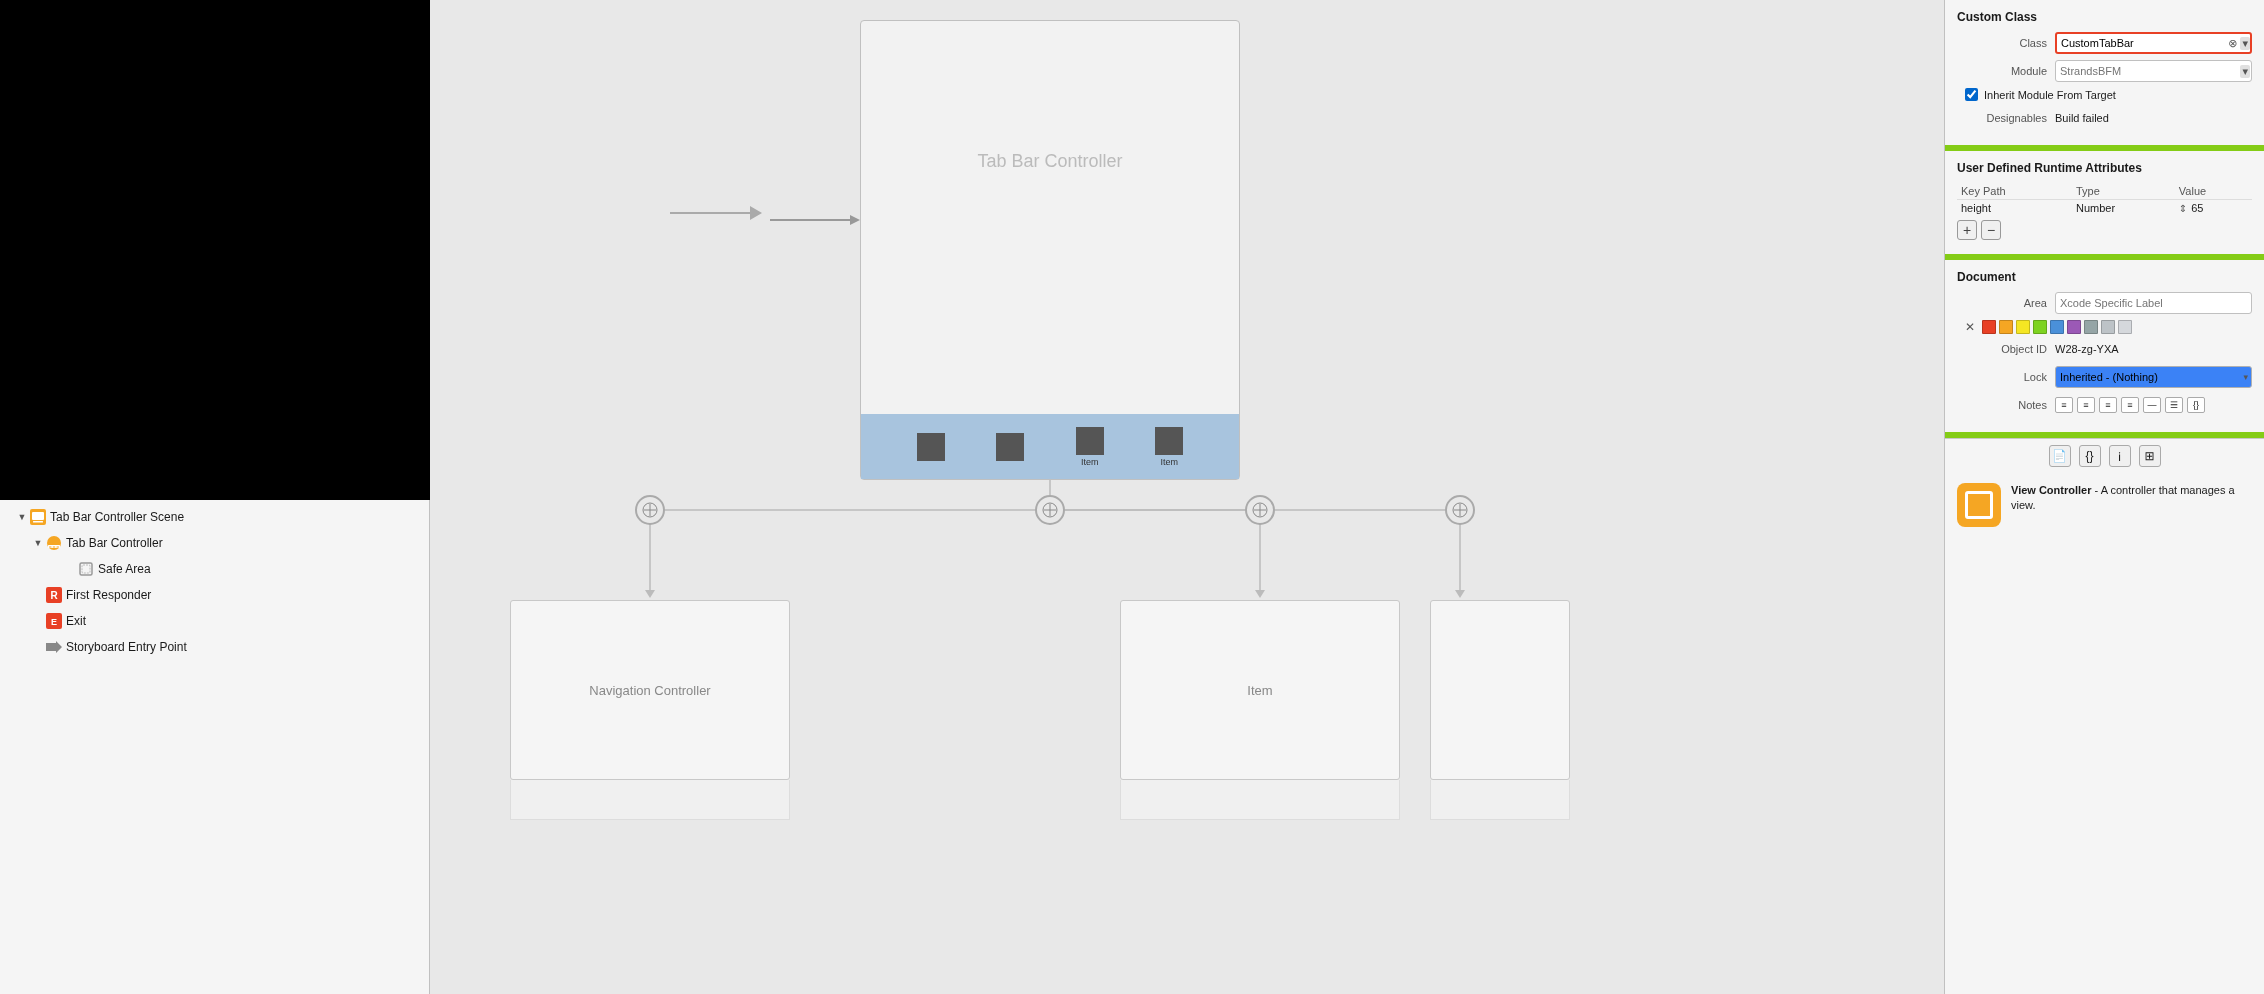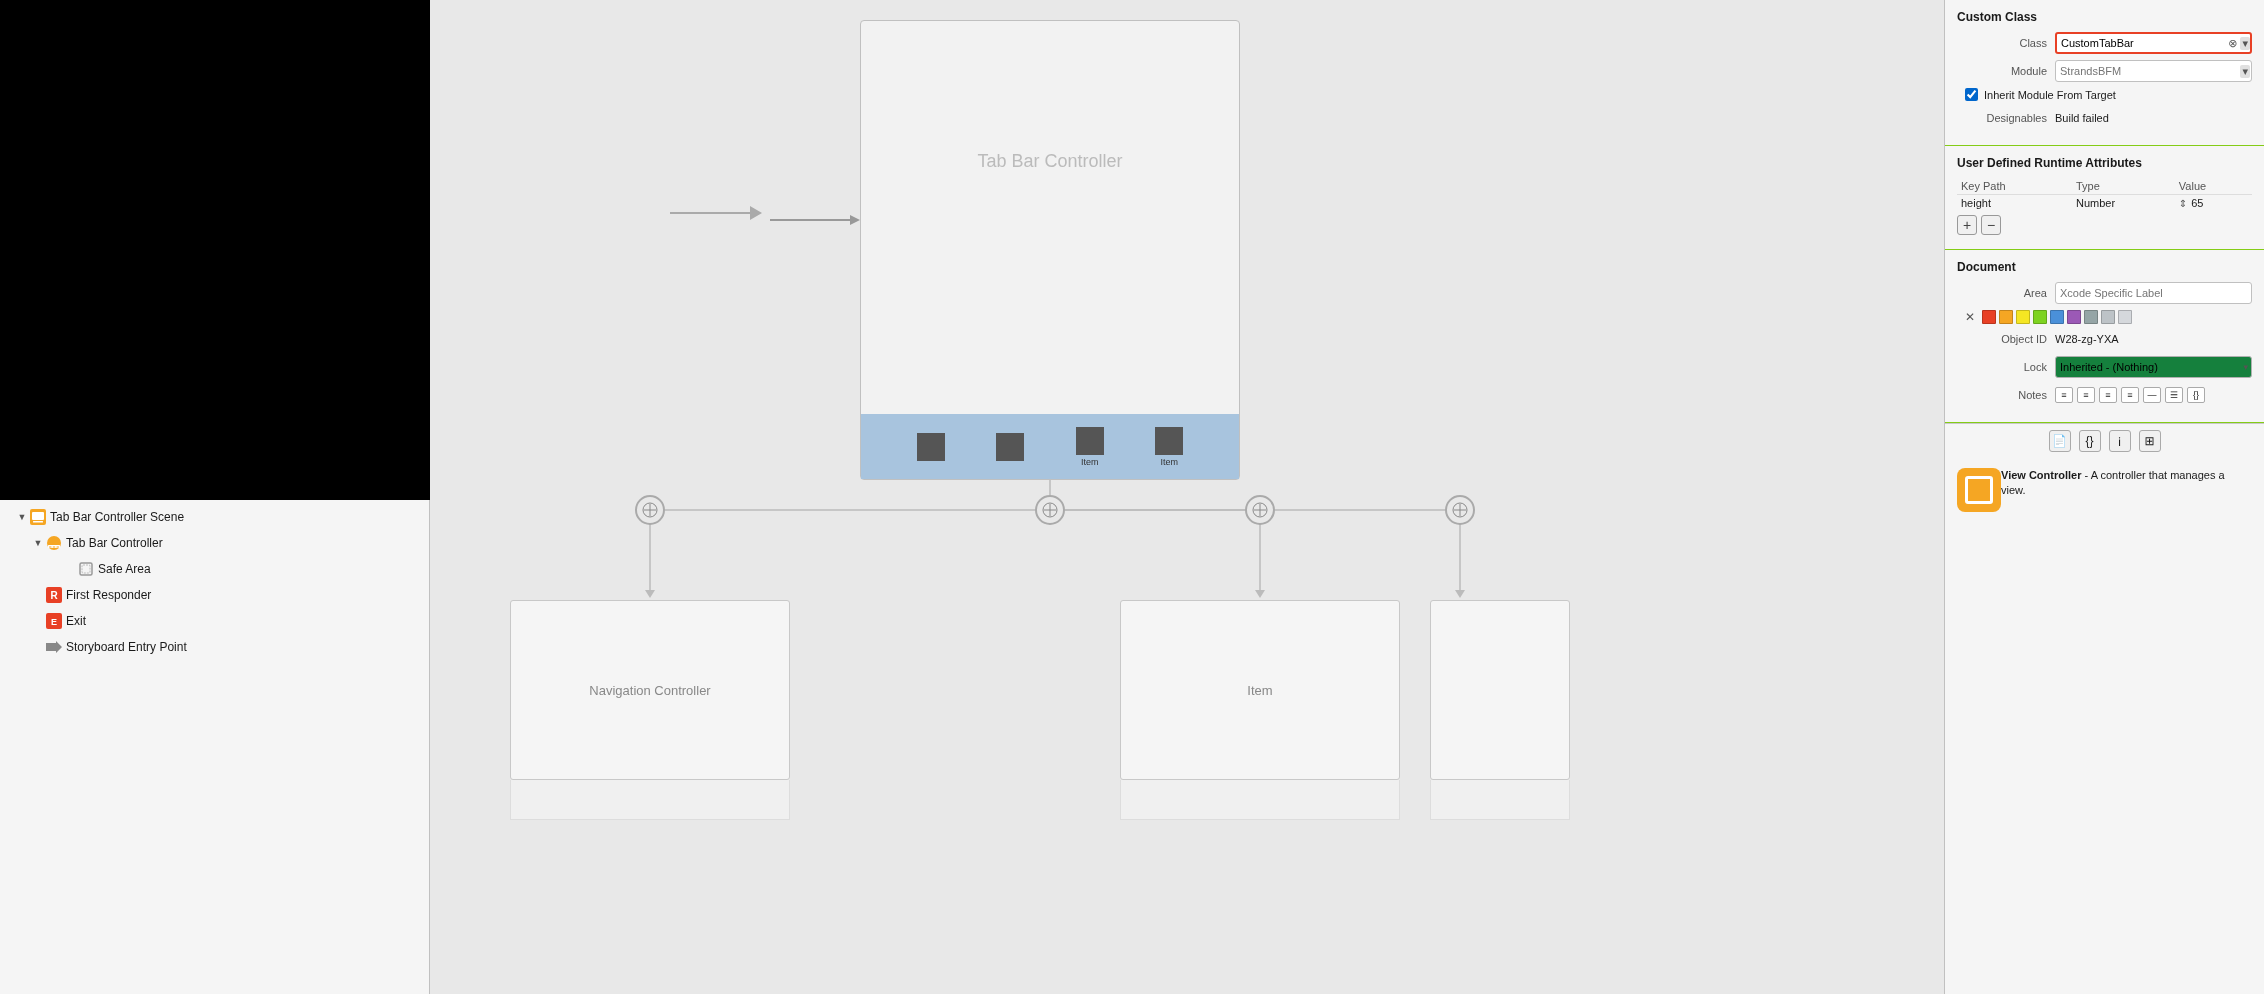--- a/index.html
+++ b/index.html
@@ -118,21 +118,21 @@
       width: 320px;
       background: #f5f5f5;
       border-left: 1px solid #c0c0c0;
       flex-shrink: 0;
       overflow-y: auto;
       display: flex;
       flex-direction: column;
     }
 
     .panel-section {
-      border-bottom: 1px solid #84cc16;
+      border-bottom: 6px solid #84cc16;
       padding: 10px 12px;
     }
 
     .panel-section-title {
       font-weight: bold;
       font-size: 12px;
       color: #1a1a1a;
       margin-bottom: 8px;
     }
 
@@ -166,21 +166,21 @@
       border: 2px solid #e84025;
     }
 
     .form-select {
       flex: 1;
       height: 22px;
       border: 1px solid #b0b0b0;
       border-radius: 3px;
       padding: 0 4px;
       font-size: 11px;
-      background: #15803d;
+      background: #3b82f6;
       appearance: none;
       -webkit-appearance: none;
       position: relative;
     }
 
     .select-wrapper {
       flex: 1;
       position: relative;
       display: flex;
       align-items: center;
@@ -335,20 +335,21 @@
       align-items: center;
       justify-content: center;
       cursor: pointer;
     }
 
     
     .bottom-info-section {
       padding: 10px 12px;
       display: flex;
       align-items: flex-start;
+      gap: 10px;
     }
 
     .vc-icon-big {
       width: 44px;
       height: 44px;
       background: #f5a623;
       border-radius: 8px;
       display: flex;
       align-items: center;
       justify-content: center;

